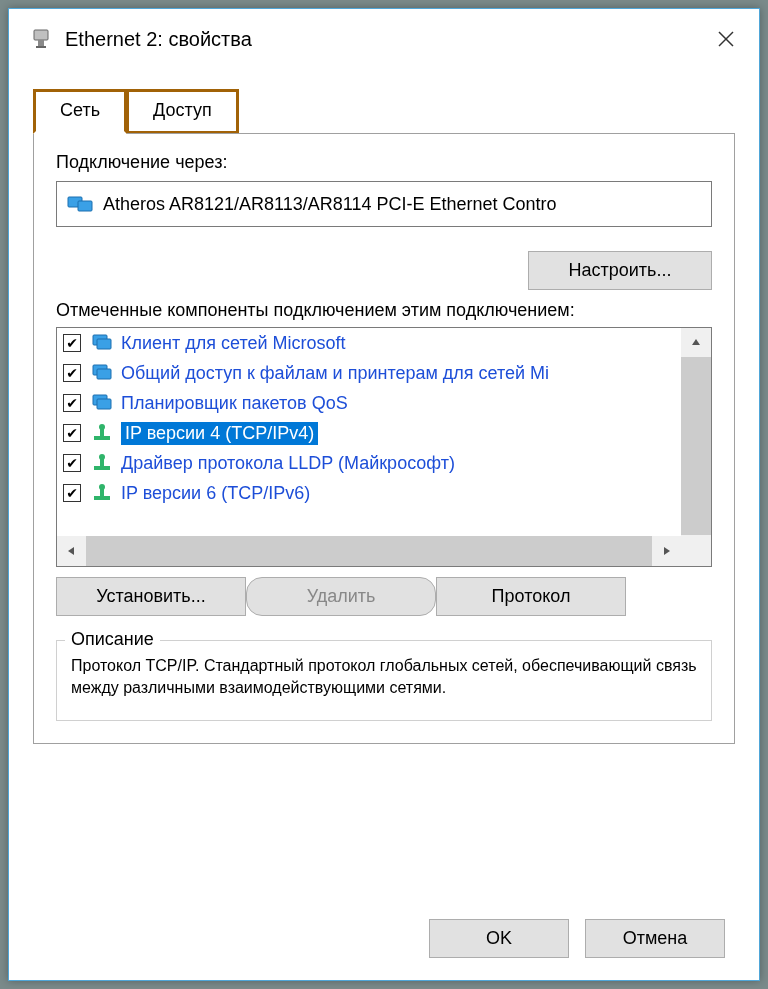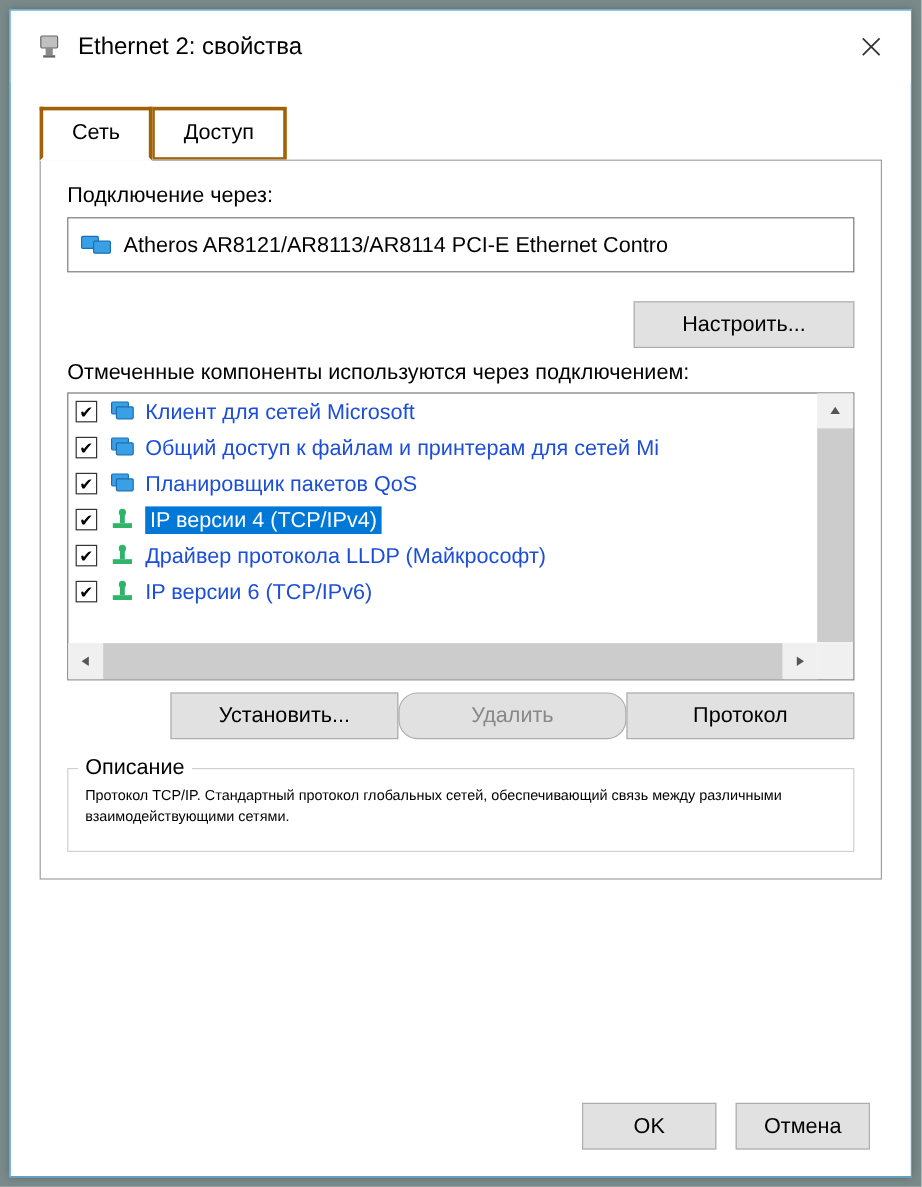--- a/index.html
+++ b/index.html
@@ -230,52 +230,52 @@
     position: absolute;
     right: 0;
     bottom: 0;
     width: 30px;
     height: 30px;
     background: #f0f0f0;
   }
 
   .btn-row {
     display: flex;
-    justify-content: flex-end;
+    justify-content: flex-start;
     margin-bottom: 24px;
   }
   .btn-row .btn { width: 190px; }
 
   .desc-group {
     border: 1px solid #d0d0d0;
     padding: 14px 14px 20px;
     position: relative;
     margin-top: 8px;
   }
   .desc-title {
     position: absolute;
     top: -12px;
     left: 8px;
     background: #fff;
     padding: 0 6px;
     font-size: 18px;
   }
   .desc-text {
-    font-size: 12px;
+    font-size: 16px;
     line-height: 1.4;
   }
 
   .footer {
     position: absolute;
     bottom: 22px;
     right: 34px;
     display: flex;
     gap: 16px;
   }
-  .footer .btn { width: 112px; }
+  .footer .btn { width: 140px; }
 
   
   .arrow-svg {
     position: absolute;
     pointer-events: none;
     left: 0;
     top: 0;
   }
 
   
@@ -319,21 +319,21 @@
           <rect x="11" y="8" width="14" height="10" rx="1" fill="#3aa0e6" stroke="#1a6fb0"></rect>
         </svg>
       </span>
       <span class="adapter-text">Atheros AR8121/AR8113/AR8114 PCI-E Ethernet Contro</span>
     </div>
 
     <div class="configure-row">
       <span class="btn">Настроить...</span>
     </div>
 
-    <div class="lbl components-label">Отмеченные компоненты используются через подключением:</div>
+    <div class="lbl components-label">Отмеченные компоненты подключением этим подключением:</div>
 
     <div class="list-wrap">
       <div class="list-scroll" id="list-scroll">
           <div class="list-row">
             <span class="chk">✔</span>
             <span class="item-icon">
               <svg class="ic" width="22" height="22" viewBox="0 0 22 22">
                 <rect x="2" y="3" width="14" height="10" rx="1" fill="#3aa0e6" stroke="#1a6fb0"></rect>
                 <rect x="6" y="7" width="14" height="10" rx="1" fill="#3aa0e6" stroke="#1a6fb0"></rect>
               </svg>

